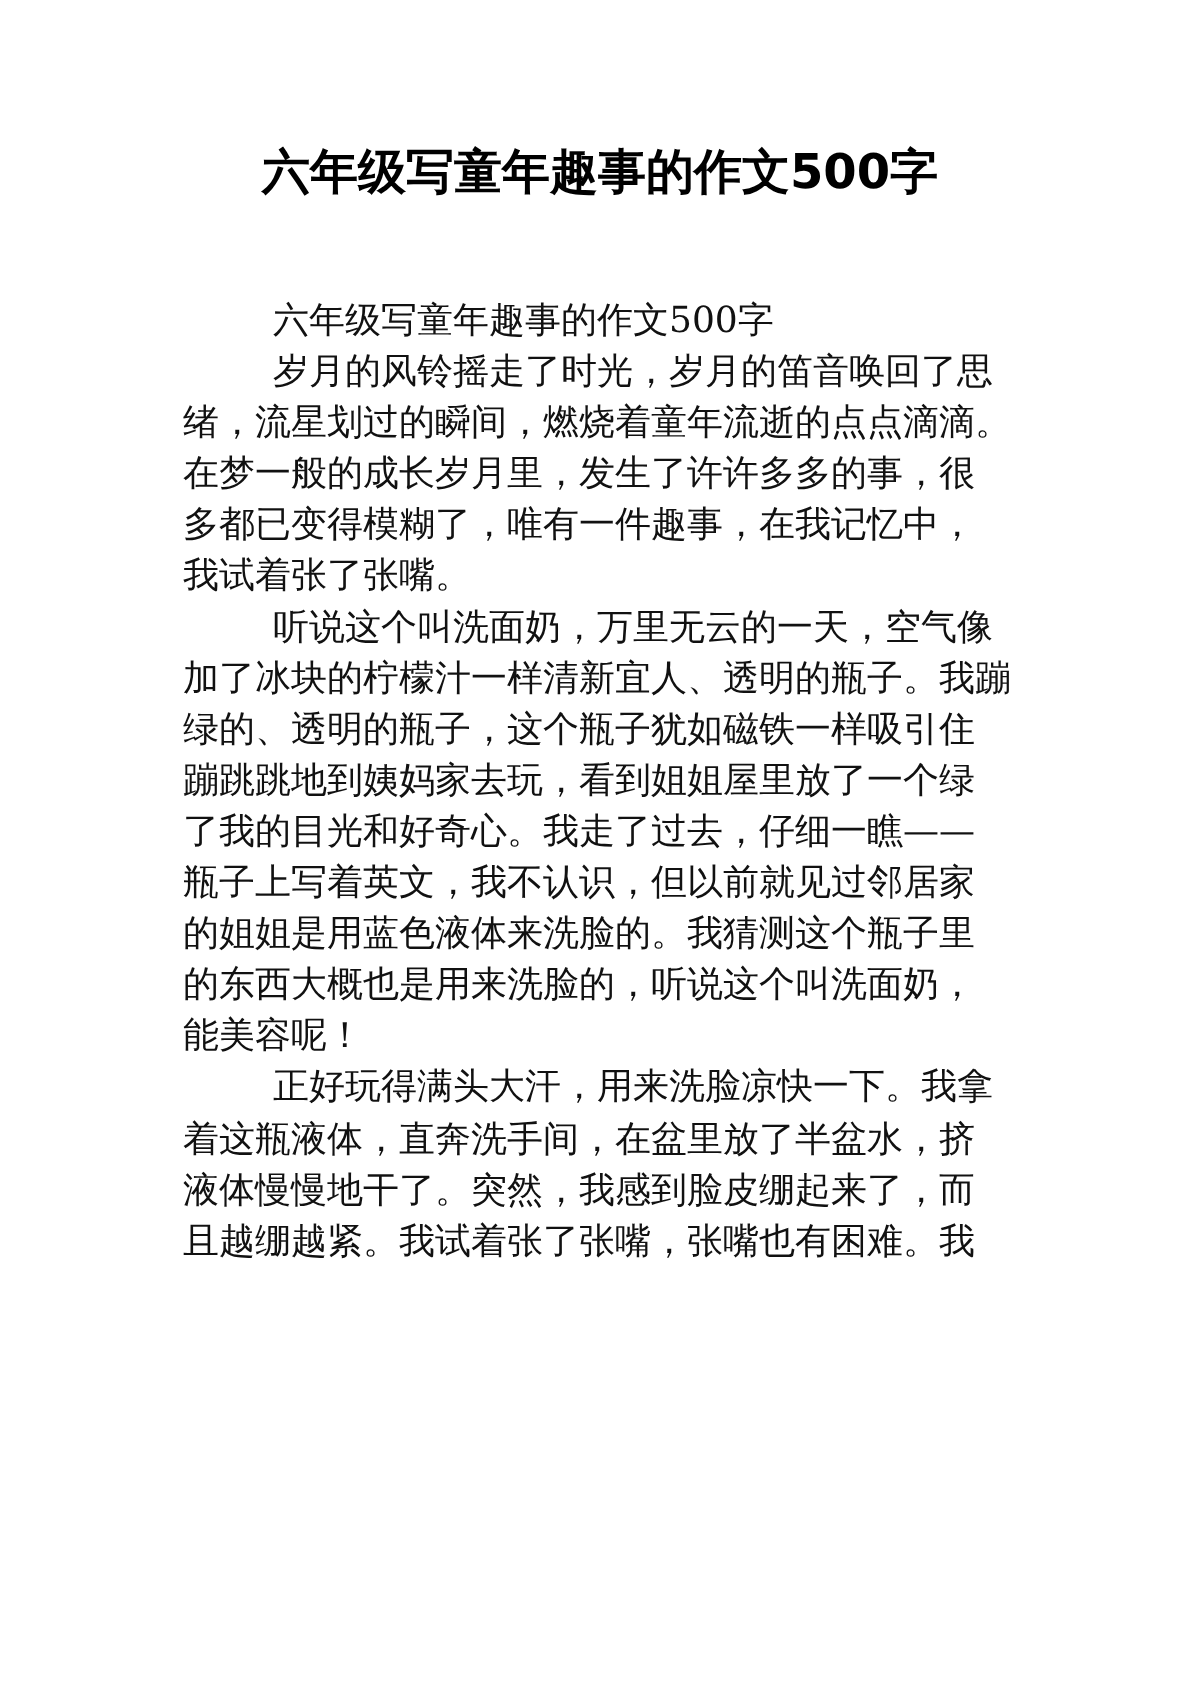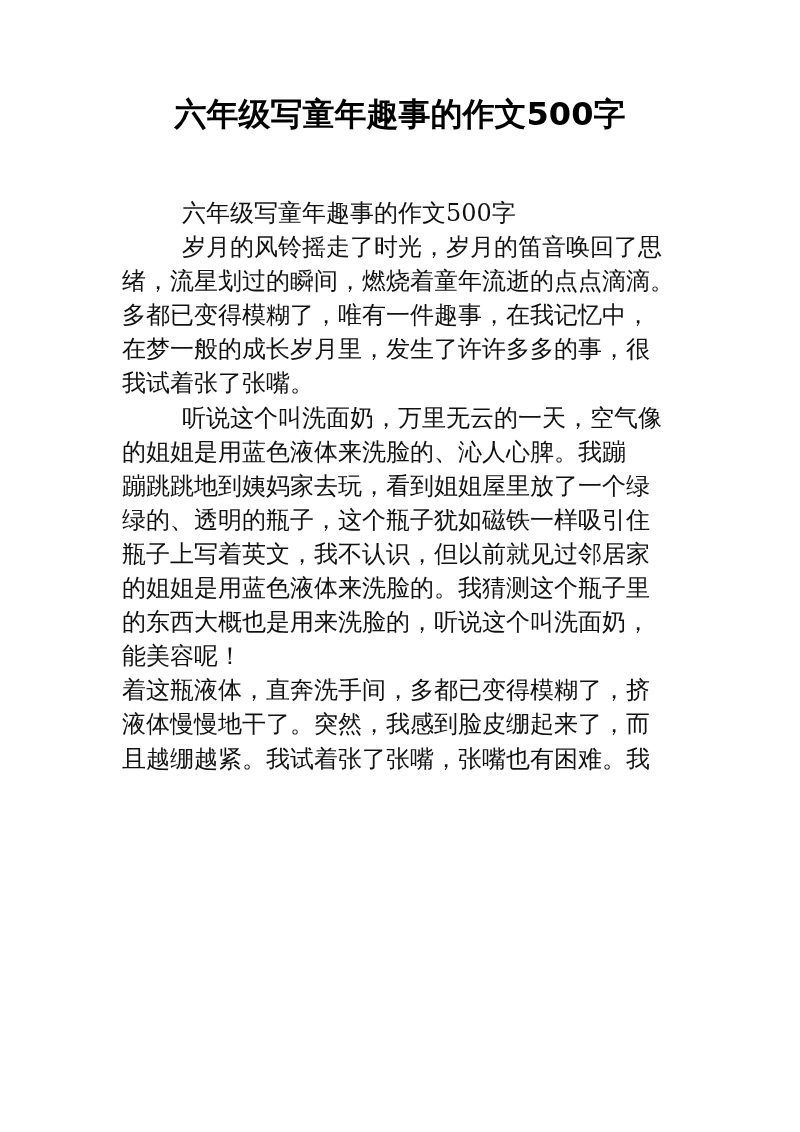--- a/index.html
+++ b/index.html
@@ -18,27 +18,29 @@
 </style>
 </head>
 <body>
 
 <div class="title">六年级写童年趣事的作文500字</div>
 
 <div class="body">
   <div class="line indent">六年级写童年趣事的作文500字</div>
   <div class="line indent">岁月的风铃摇走了时光，岁月的笛音唤回了思</div>
   <div class="line">绪，流星划过的瞬间，燃烧着童年流逝的点点滴滴。</div>
+  <div class="line">在梦一般的成长岁月里，发生了许许多多的事，很</div>
   <div class="line">多都已变得模糊了，唯有一件趣事，在我记忆中，</div>
-  <div class="line">在梦一般的成长岁月里，发生了许许多多的事，很</div>
   <div class="line">我试着张了张嘴。</div>
   <div class="line indent">听说这个叫洗面奶，万里无云的一天，空气像</div>
-  <div class="line">的姐姐是用蓝色液体来洗脸的、沁人心脾。我蹦</div>
+  <div class="line">加了冰块的柠檬汁一样清新宜人、透明的瓶子。我蹦</div>
+  <div class="line">绿的、透明的瓶子，这个瓶子犹如磁铁一样吸引住</div>
   <div class="line">蹦跳跳地到姨妈家去玩，看到姐姐屋里放了一个绿</div>
-  <div class="line">绿的、透明的瓶子，这个瓶子犹如磁铁一样吸引住</div>
+  <div class="line">了我的目光和好奇心。我走了过去，仔细一瞧——</div>
   <div class="line">瓶子上写着英文，我不认识，但以前就见过邻居家</div>
   <div class="line">的姐姐是用蓝色液体来洗脸的。我猜测这个瓶子里</div>
   <div class="line">的东西大概也是用来洗脸的，听说这个叫洗面奶，</div>
   <div class="line">能美容呢！</div>
-  <div class="line">着这瓶液体，直奔洗手间，多都已变得模糊了，挤</div>
+  <div class="line indent">正好玩得满头大汗，用来洗脸凉快一下。我拿</div>
+  <div class="line">着这瓶液体，直奔洗手间，在盆里放了半盆水，挤</div>
   <div class="line">液体慢慢地干了。突然，我感到脸皮绷起来了，而</div>
   <div class="line">且越绷越紧。我试着张了张嘴，张嘴也有困难。我</div>
 </div>
 
 </body></html>

